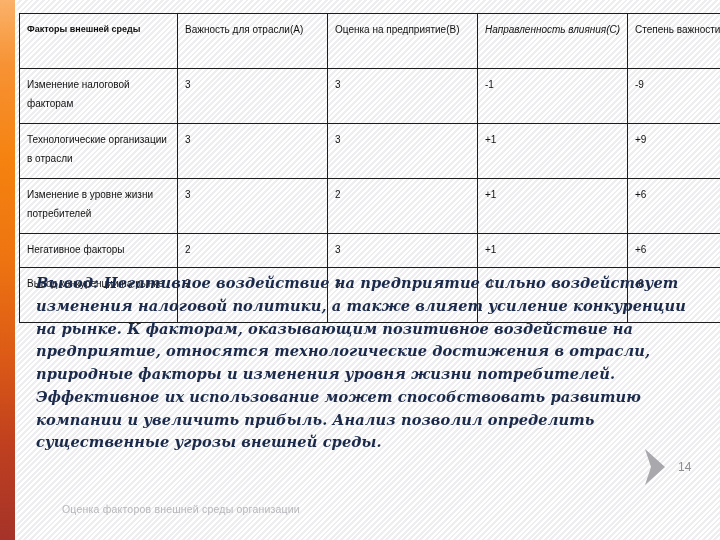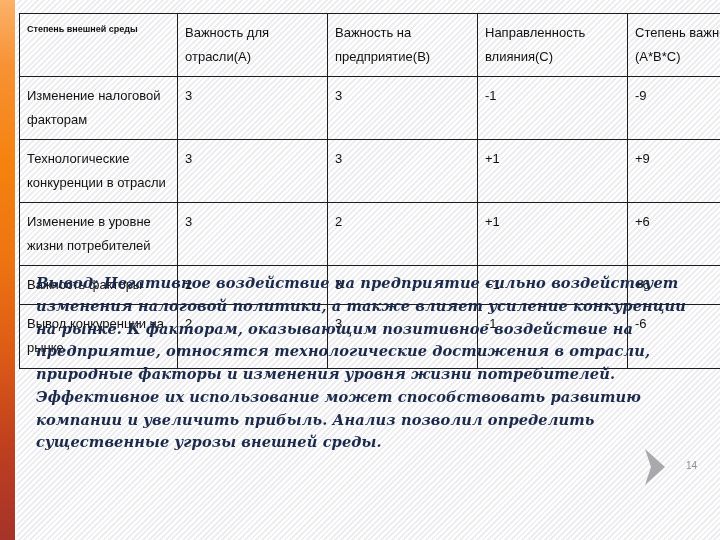--- a/index.html
+++ b/index.html
@@ -62,35 +62,35 @@
     top: 13px;
     width: 682px;
     border-collapse: collapse;
     table-layout: fixed;
     background: transparent;
   }
   #factor-table td, #factor-table th {
     border: 1px solid #1d1d1d;
     vertical-align: top;
     padding: 7px 6px 7px 7px;
-    font-size: 13px;
+    font-size: 10px;
     line-height: 1.85;
     color: #111;
     text-align: left;
     font-weight: normal;
     background: transparent;
   }
   #factor-table th.hdr-first {
     font-weight: bold;
     font-size: 9px;
   }
   .col-a { width: 144px; }
   .col-b { width: 136px; }
   .col-c { width: 136px; }
-  .col-d { width: 136px; }
+  .col-d { width: 136px; font-style: italic; }
   .col-e { width: 130px; }
 
   .r-tall td { height: 40px; }
   .r-short td { height: 14px; }
   .r-head th { height: 40px; }
 
   .cell-val {
     font-weight: bold;
     font-size: 9px;
   }
@@ -124,23 +124,23 @@
   }
   #chevron-icon {
     position: absolute;
     left: 16px;
     top: 2px;
     width: 26px;
     height: 38px;
   }
   #page-number {
     position: absolute;
-    left: 60px;
+    left: 52px;
     top: 14px;
-    font-size: 10px;
+    font-size: 12px;
     color: #8d8d92;
     font-family: "Liberation Sans", sans-serif;
   }
 
   
   #footer-text {
     position: absolute;
     left: 62px;
     top: 503px;
     font-size: 10.5px;
@@ -153,51 +153,51 @@
 <body>
 
 <div id="slide">
 
   <div id="left-bar"></div>
   <div id="left-bar-edge"></div>
 
   <table id="factor-table">
     <thead>
       <tr class="r-head">
-        <th class="col-a hdr-first">Степень внешней среды</th>
+        <th class="col-a hdr-first">Факторы внешней среды</th>
         <th class="col-b">Важность для отрасли(A)</th>
-        <th class="col-c">Важность на предприятие(B)</th>
+        <th class="col-c">Оценка на предприятие(B)</th>
         <th class="col-d">Направленность влияния(C)</th>
         <th class="col-e">Степень важности (A*B*C)</th>
       </tr>
     </thead>
     <tbody>
       <tr class="r-tall">
         <td>Изменение налоговой факторам</td>
         <td class="cell-val">3</td>
         <td class="cell-val">3</td>
         <td class="cell-val">-1</td>
         <td class="cell-val">-9</td>
       </tr>
       <tr class="r-tall">
-        <td>Технологические конкуренции в отрасли</td>
+        <td>Технологические организации в отрасли</td>
         <td class="cell-val">3</td>
         <td class="cell-val">3</td>
         <td class="cell-val">+1</td>
         <td class="cell-val">+9</td>
       </tr>
       <tr class="r-tall">
         <td>Изменение в уровне жизни потребителей</td>
         <td class="cell-val">3</td>
         <td class="cell-val">2</td>
         <td class="cell-val">+1</td>
         <td class="cell-val">+6</td>
       </tr>
       <tr class="r-short">
-        <td>Важность факторы</td>
+        <td>Негативное факторы</td>
         <td class="cell-val">2</td>
         <td class="cell-val">3</td>
         <td class="cell-val">+1</td>
         <td class="cell-val">+6</td>
       </tr>
       <tr class="r-tall">
         <td>Вывод конкуренции на рынке</td>
         <td class="cell-val">2</td>
         <td class="cell-val">3</td>
         <td class="cell-val">-1</td>
@@ -208,14 +208,15 @@
 
   <div id="conclusion"><span class="lead">Вывод:</span><span> Негативное воздействие на предприятие сильно воздействует изменения налоговой политики, а также влияет усиление  конкуренции на рынке. К факторам, оказывающим позитивное воздействие на предприятие, относятся технологические достижения в отрасли, природные факторы и изменения уровня жизни потребителей. Эффективное их использование может способствовать развитию компании и увеличить прибыль. Анализ позволил определить существенные угрозы внешней среды.</span></div>
 
   <div id="page-marker">
     <svg id="chevron-icon" viewBox="0 0 26 38">
       <path d="M3 1 L23 19 L3 37 L9 19 Z" fill="#a8a8ad"></path>
     </svg>
     <div id="page-number">14</div>
   </div>
 
+  <div id="footer-text">Оценка факторов внешней среды организации</div>
 
 </div>
 
 </body></html>

